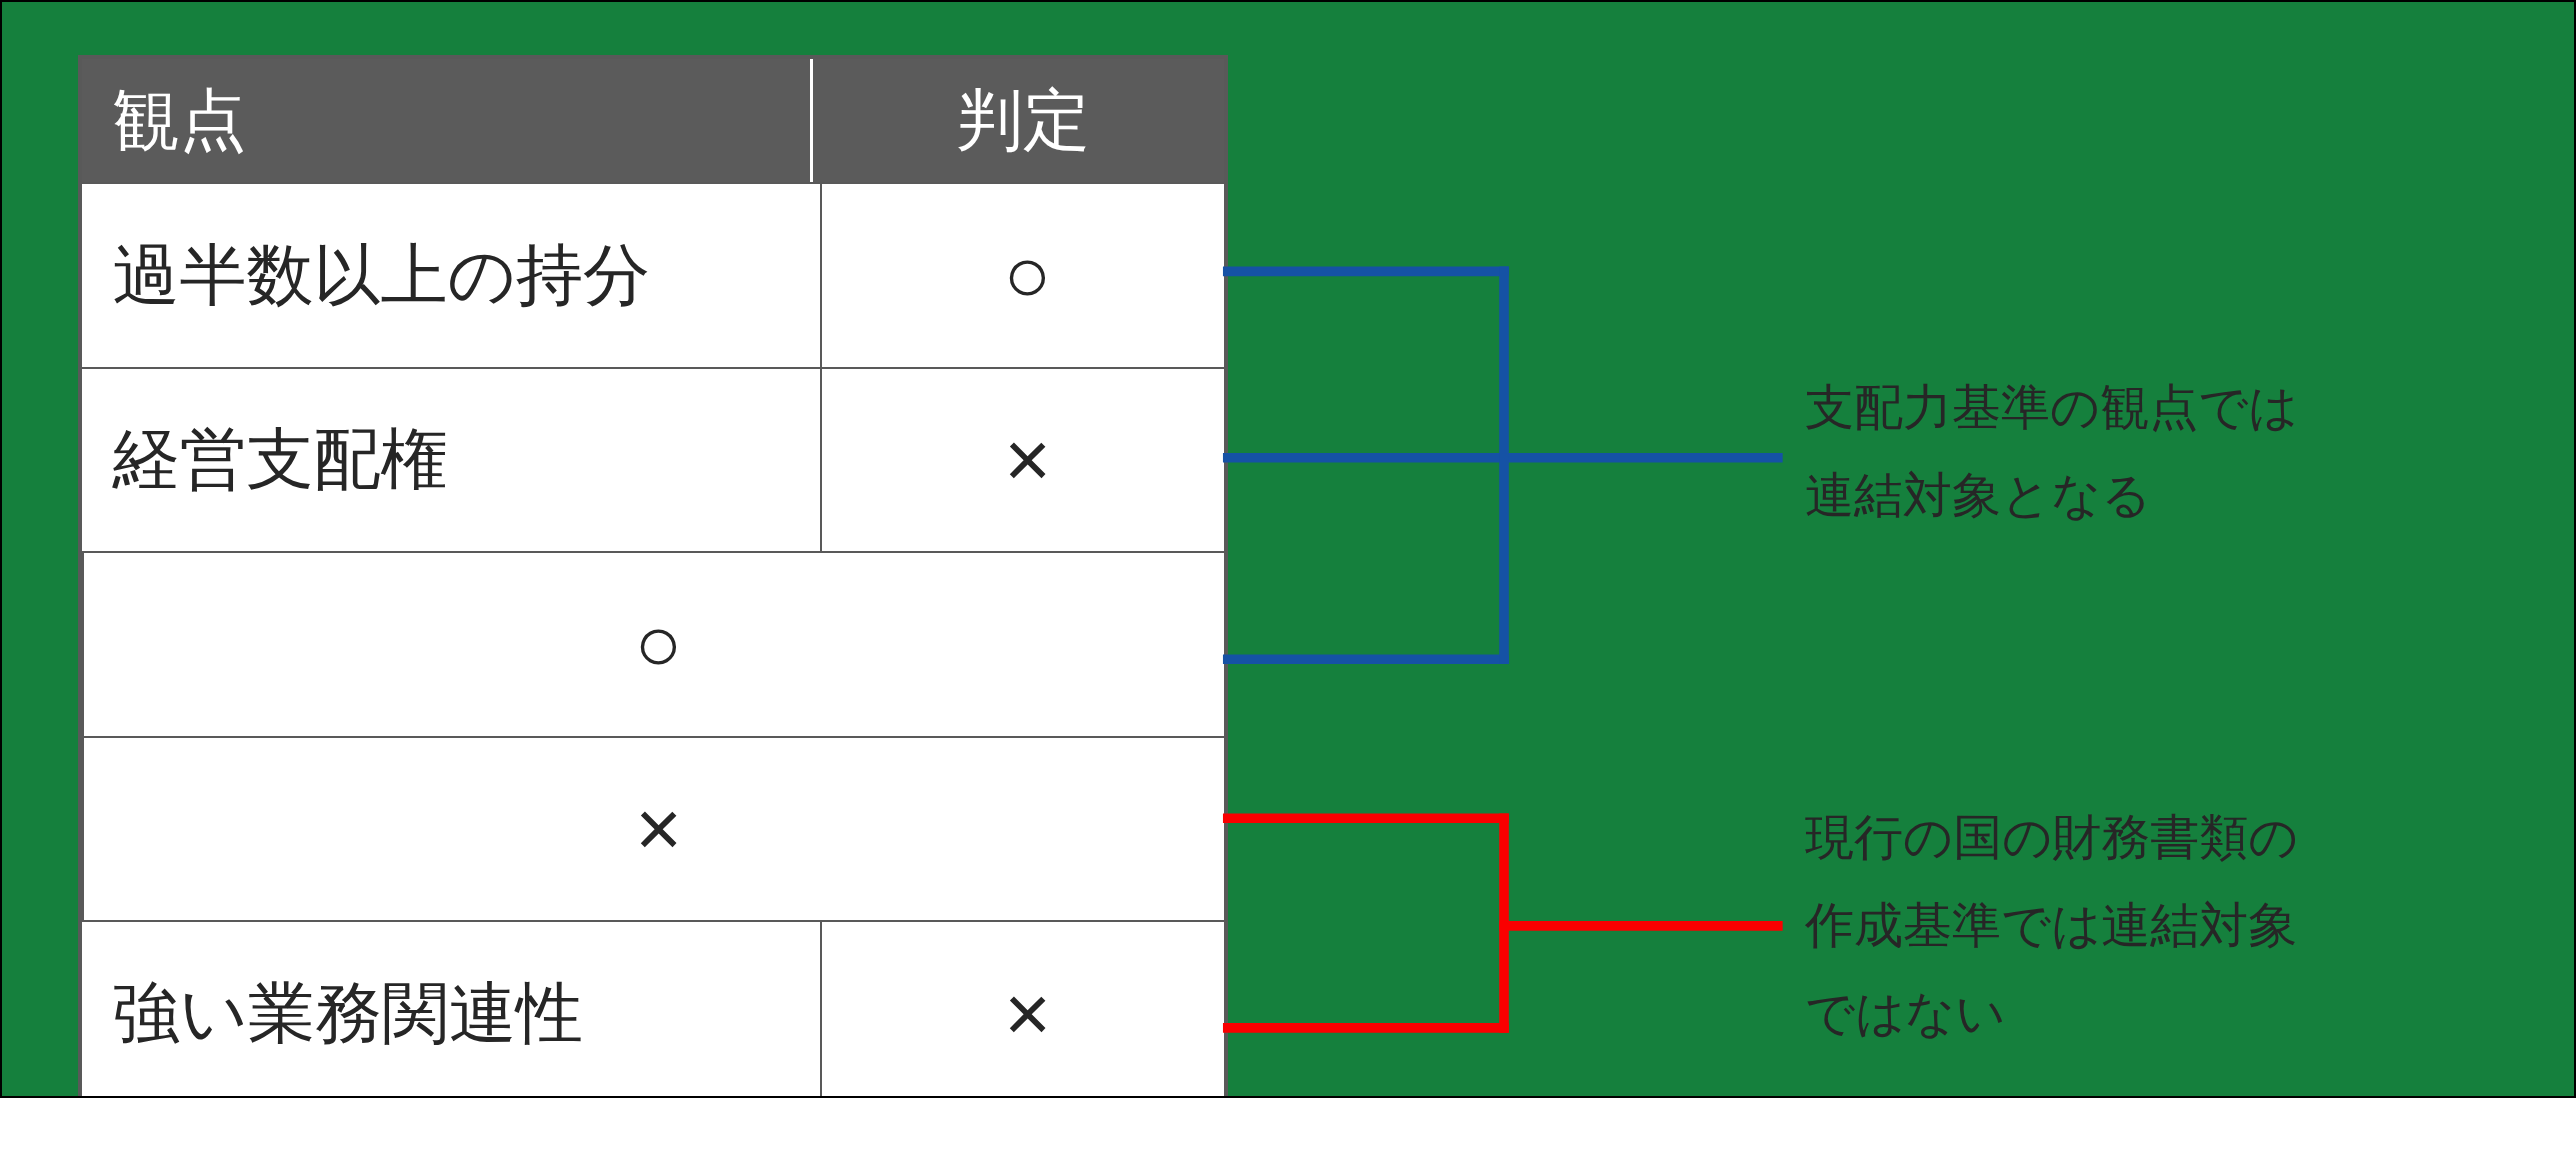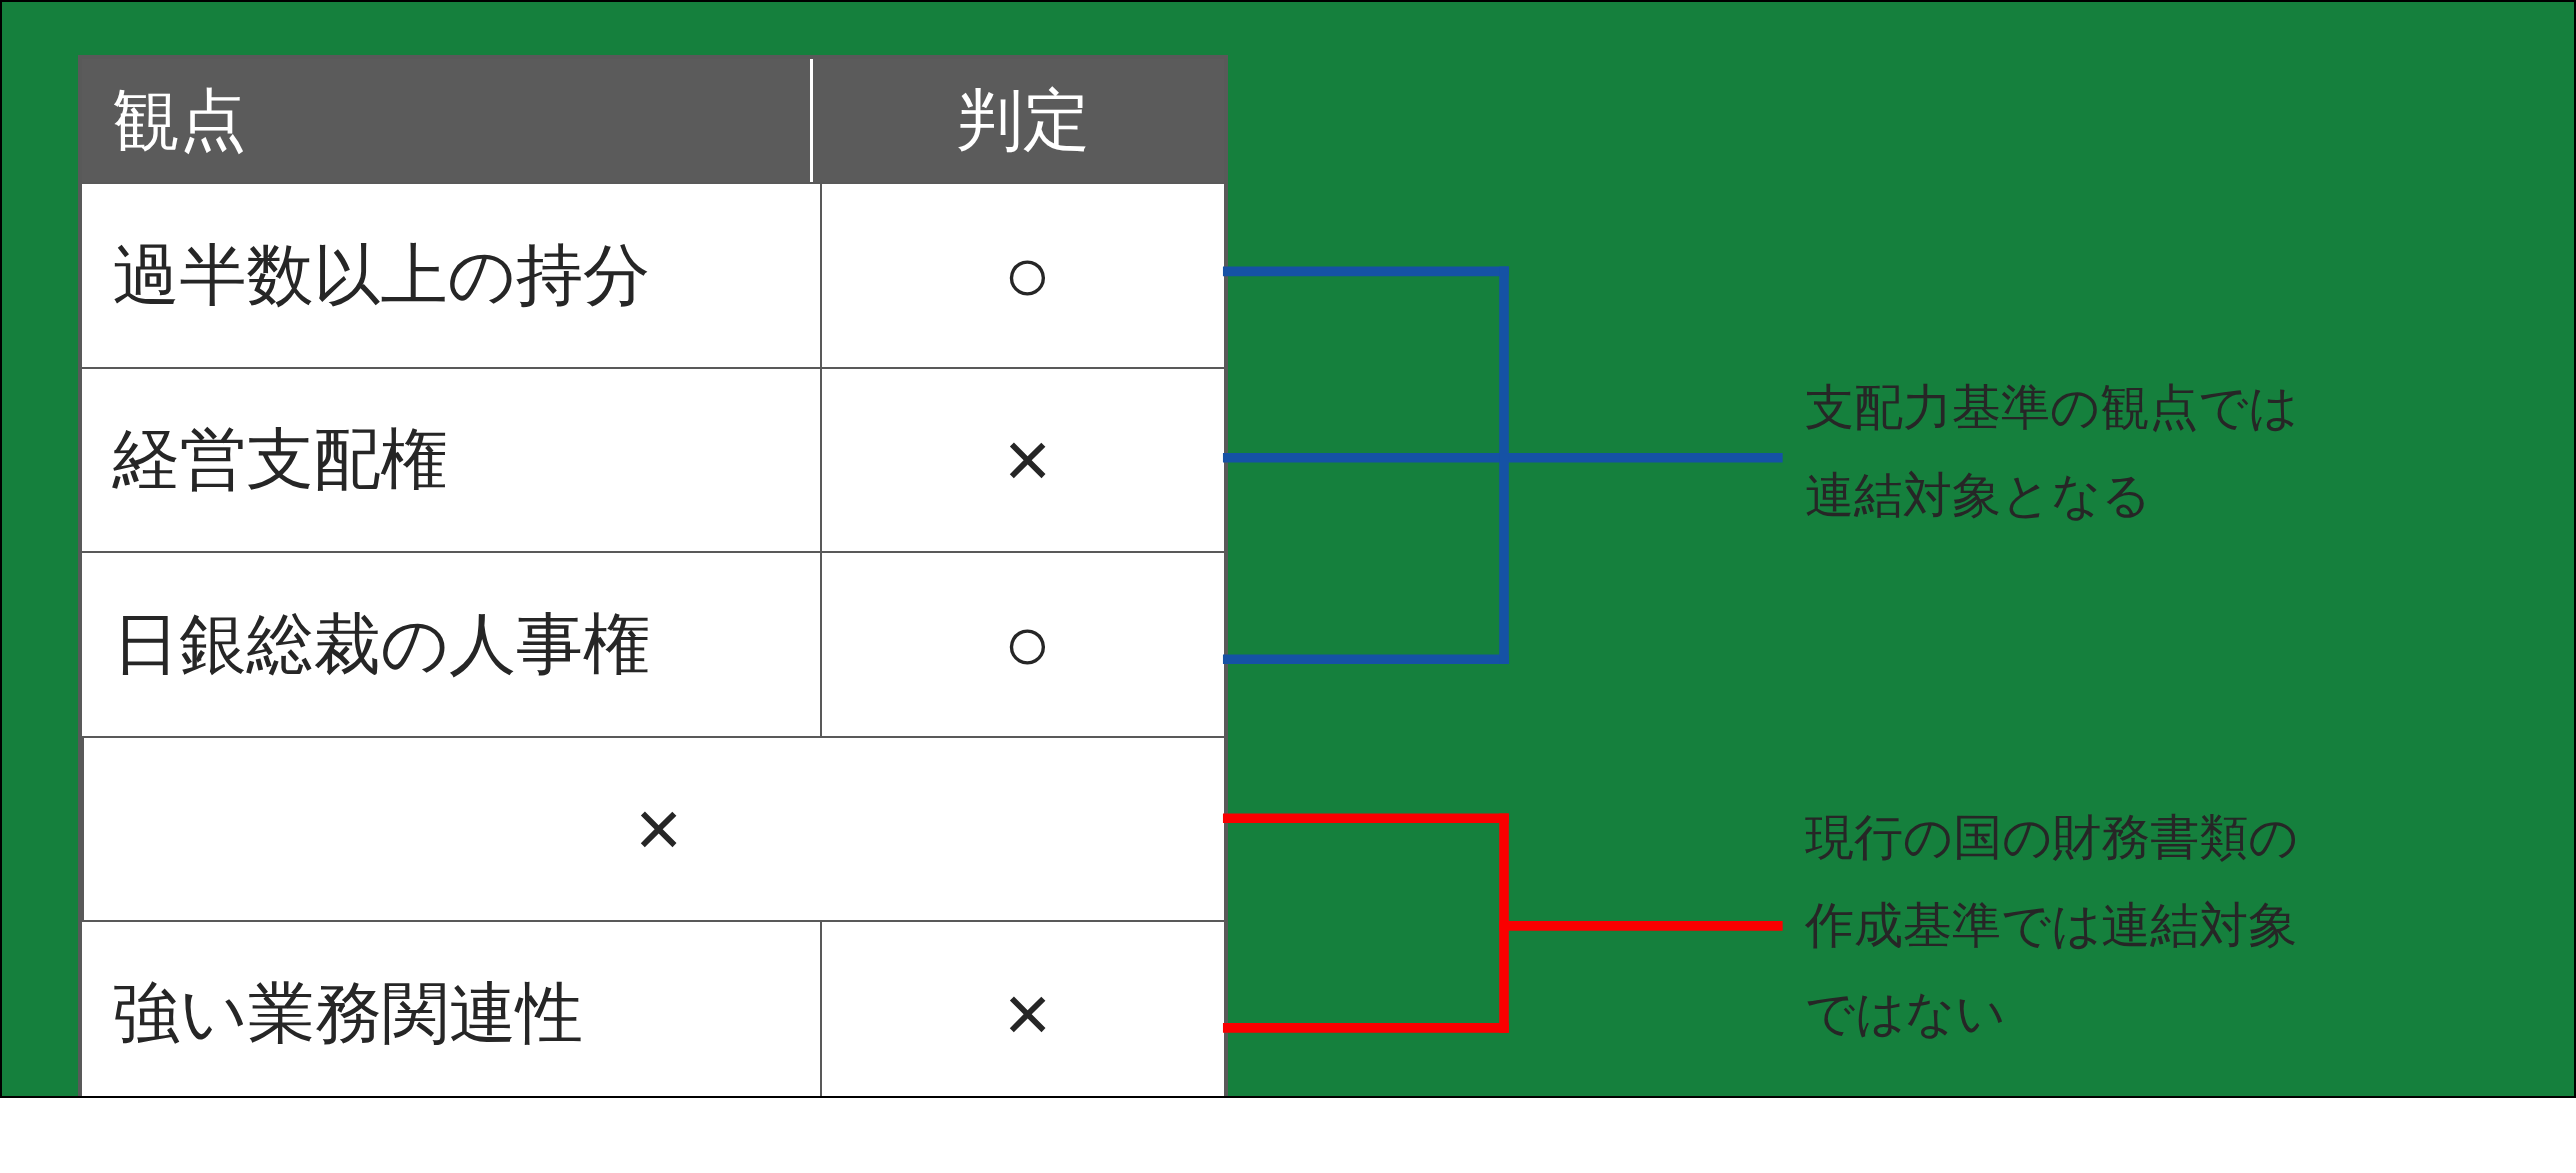--- a/index.html
+++ b/index.html
@@ -64,21 +64,20 @@
     </div>
 
     <div class="trow">
       <div class="cell c1">経営支配権</div>
       <div class="cell c2">
         <span class="mark">×</span>
       </div>
     </div>
 
     <div class="trow">
-      <div class="cell c1">日銀総裁の人事権</div>
       <div class="cell c2">
         <span class="mark">○</span>
       </div>
     </div>
 
     <div class="trow">
       <div class="cell c2">
         <span class="mark">×</span>
       </div>
     </div>

